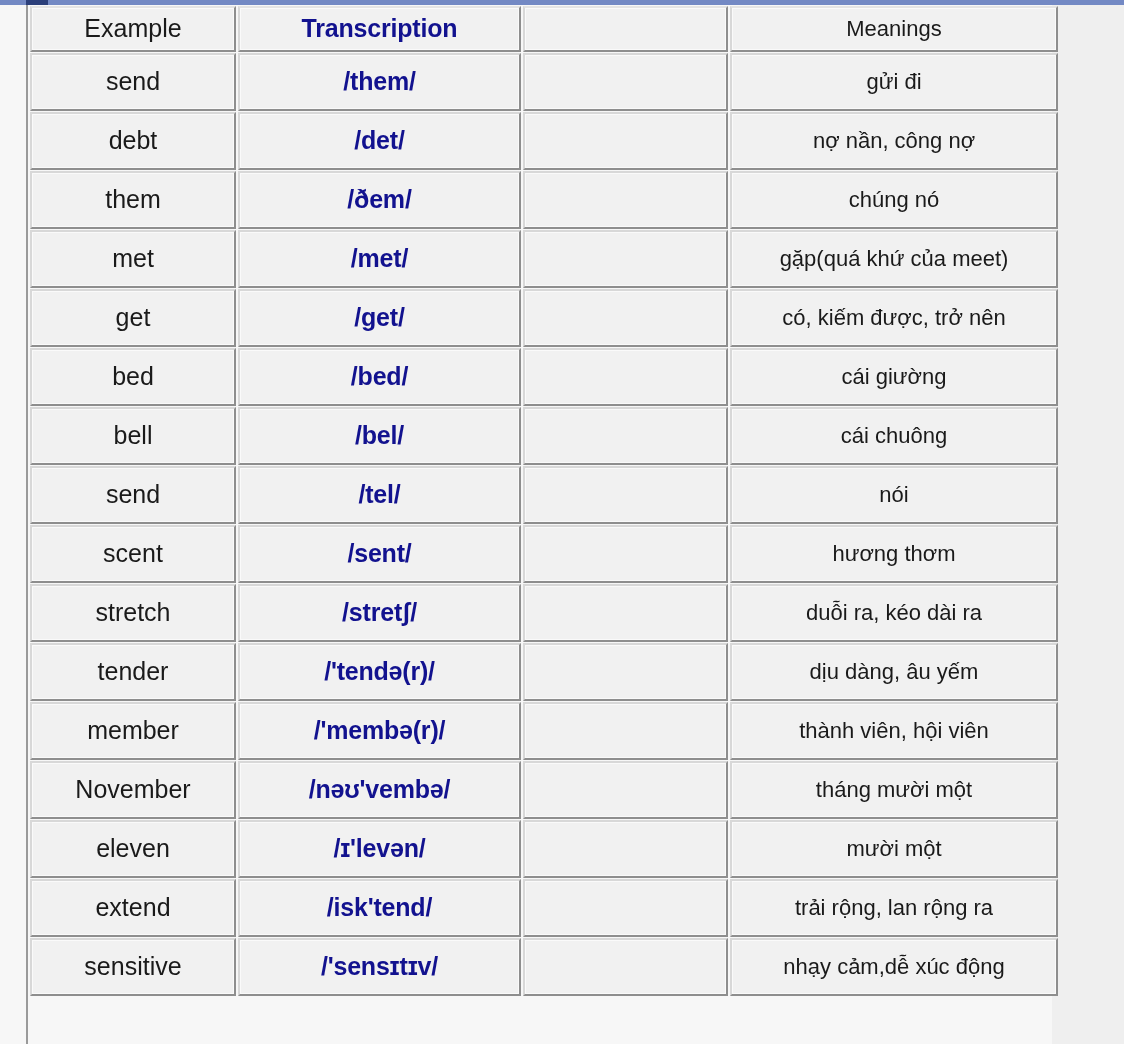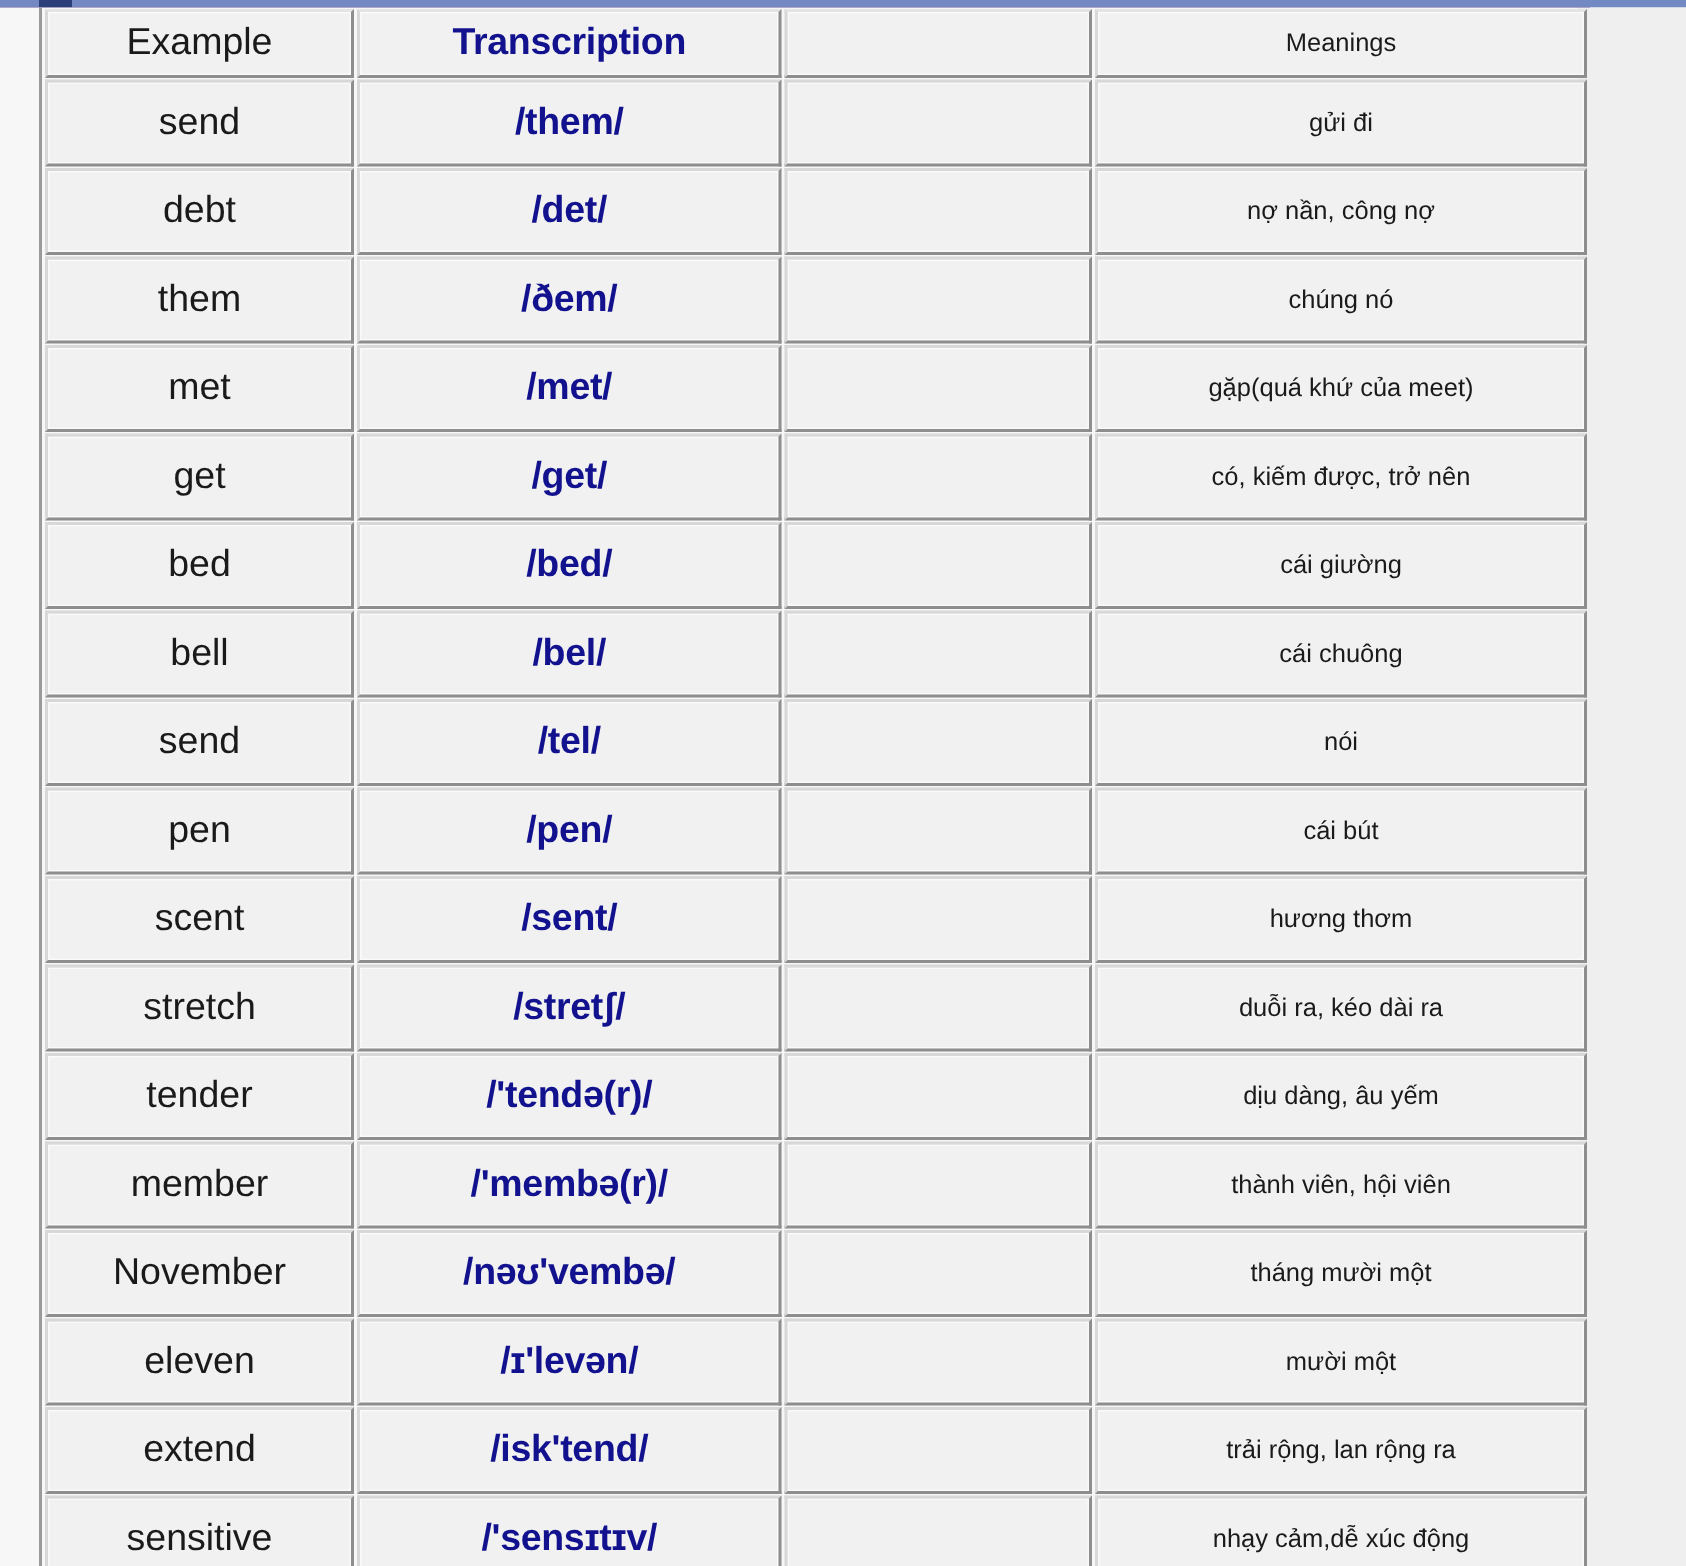--- a/index.html
+++ b/index.html
@@ -9,21 +9,21 @@
     height: 1044px;
     overflow: hidden;
     background: #f4f4f4;
     font-family: "Liberation Sans", "DejaVu Sans", sans-serif;
   }
 
   #page {
     position: relative;
     width: 1024px;
     height: 1044px;
-    background: #701a75;
+    background: #ec4899;
     padding-left: 36px;
   }
 
   
   #topbar {
     position: absolute;
     top: 0; left: 0;
     width: 1124px;
     height: 5px;
     background: #7389c4;
@@ -102,21 +102,21 @@
   
   table.vocab td.transcription {
     color: #12128f;
     font-weight: bold;
     letter-spacing: -0.2px;
   }
 
   table.vocab td.blank { }
 
   table.vocab td.meanings {
-    font-size: 17px;
+    font-size: 22px;
   }
   table.vocab td.example {
     font-size: 25px;
   }
 </style>
 </head>
 <body>
 
 <div id="page">
 
@@ -184,26 +184,20 @@
             <td class="blank"></td>
             <td class="meanings">cái chuông</td>
           </tr>
           <tr>
             <td class="example">send</td>
             <td class="transcription">/tel/</td>
             <td class="blank"></td>
             <td class="meanings">nói</td>
           </tr>
           <tr>
-            <td class="example">pen</td>
-            <td class="transcription">/pen/</td>
-            <td class="blank"></td>
-            <td class="meanings">cái bút</td>
-          </tr>
-          <tr>
             <td class="example">scent</td>
             <td class="transcription">/sent/</td>
             <td class="blank"></td>
             <td class="meanings">hương thơm</td>
           </tr>
           <tr>
             <td class="example">stretch</td>
             <td class="transcription">/stretʃ/</td>
             <td class="blank"></td>
             <td class="meanings">duỗi ra, kéo dài ra</td>

